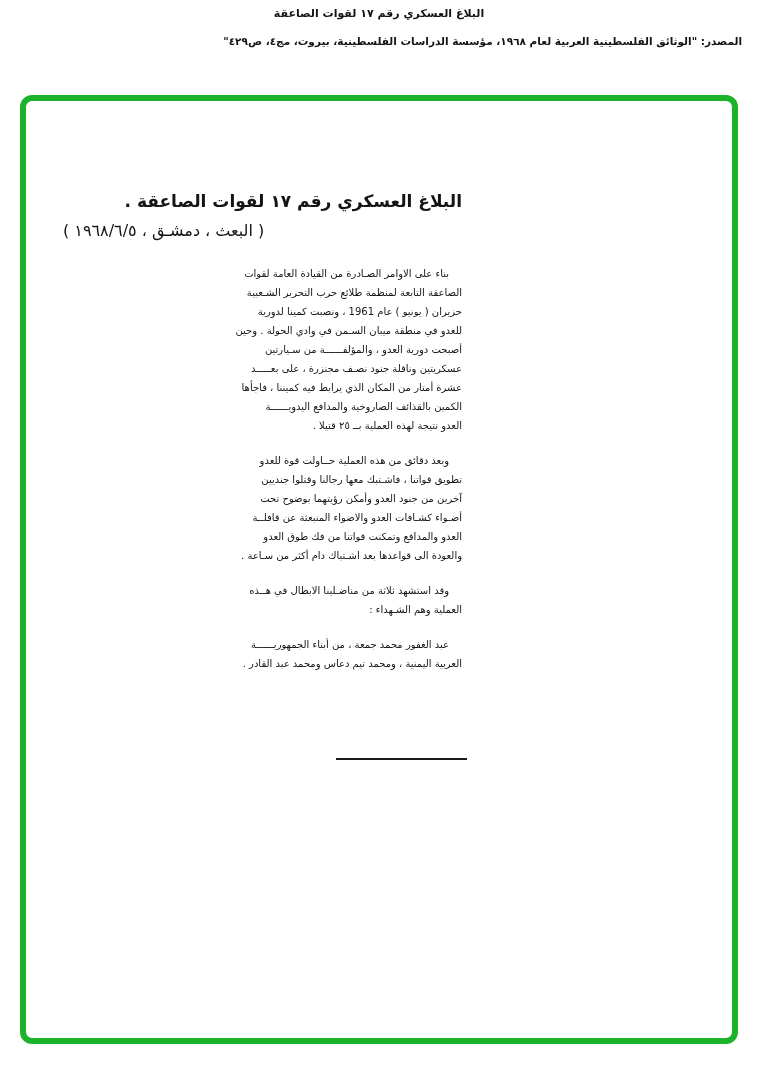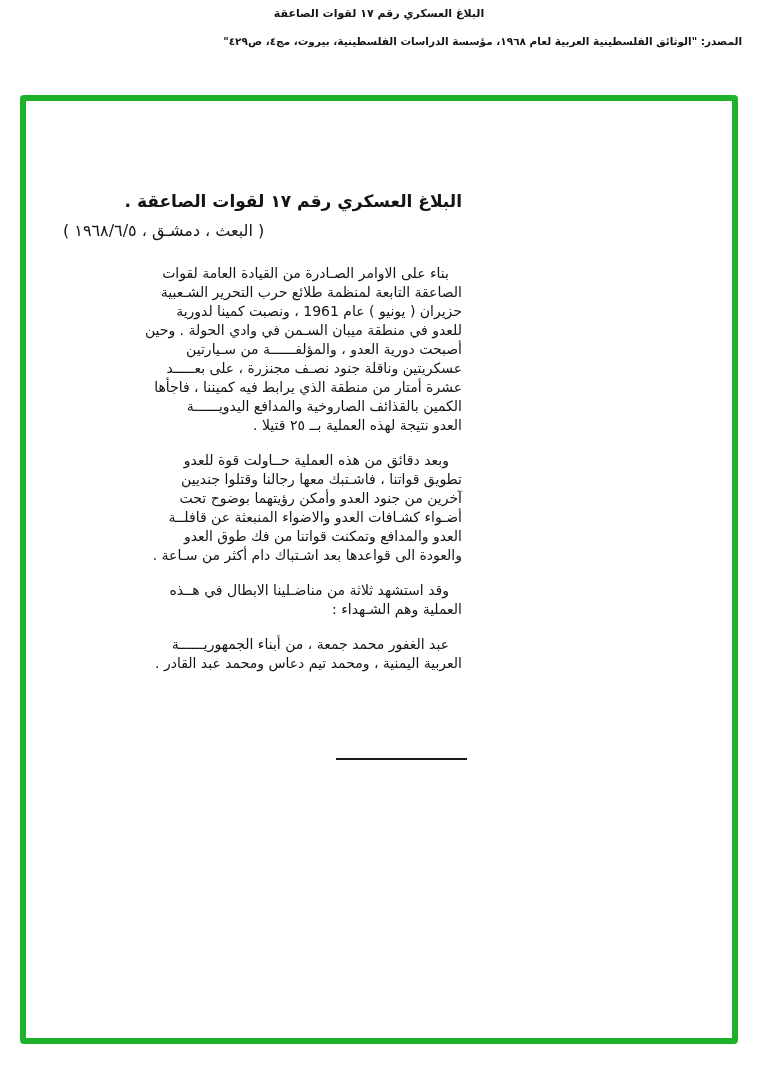--- a/index.html
+++ b/index.html
@@ -19,39 +19,39 @@
   .header-source {
     position:absolute; top:35px; right:16px;
     direction:rtl; text-align:right;
     font-weight:bold; font-size:10.5px;
     white-space:nowrap;
   }
   .doc-frame {
     position:absolute; left:20px; top:95px;
     width:706px; height:937px;
     border:6px solid #1CB32B;
-    border-radius:4px;
+    border-radius:12px;
     background:#ffffff;
   }
   .doc-title {
     position:absolute; top:90px; right:270px;
     direction:rtl; white-space:nowrap;
     font-weight:bold; font-size:17px;
     letter-spacing:0.2px;
   }
   .doc-dateline {
     position:absolute; top:120px; left:37px;
     direction:rtl; white-space:nowrap;
     font-size:16px;
   }
   .doc-body {
     position:absolute; top:163px; right:270px;
     width:284px;
     direction:rtl;
-    font-size:14px; line-height:19px;
+    font-size:10px; line-height:19px;
   }
   .para { margin:0 0 16px 0; }
   .para .line { text-align:right; white-space:nowrap; }
   .para .line:first-child { padding-right:13px; }
   .separator {
     position:absolute; top:657px; left:310px;
     width:131px; height:2px;
     background:#1a1a1a;
   }
 </style>
@@ -69,21 +69,21 @@
   <div class="doc-dateline">( البعث ، دمشـق ، ١٩٦٨/٦/٥ )</div>
 
   <div class="doc-body">
     <div class="para">
         <div class="line">بناء على الاوامر الصـادرة من القيادة العامة لقوات</div>
         <div class="line">الصاعقة التابعة لمنظمة طلائع حرب التحرير الشـعبية</div>
         <div class="line">حزيران ( يونيو ) عام 1961 ، ونصبت كمينا لدورية</div>
         <div class="line">للعدو في منطقة ميبان السـمن في وادي الحولة . وحين</div>
         <div class="line">أصبحت دورية العدو ، والمؤلفــــــة من سـيارتين</div>
         <div class="line">عسكريتين وناقلة جنود نصـف مجنزرة ، على بعـــــد</div>
-        <div class="line">عشرة أمتار من منطقة الذي يرابط فيه كميننا ، فاجأها</div>
+        <div class="line">عشرة أمتار من المكان الذي يرابط فيه كميننا ، فاجأها</div>
         <div class="line">الكمين بالقذائف الصاروخية والمدافع اليدويــــــة</div>
         <div class="line">العدو نتيجة لهذه العملية بــ ٢٥ قتيلا .</div>
       </div>
     <div class="para">
         <div class="line">وبعد دقائق من هذه العملية حــاولت قوة للعدو</div>
         <div class="line">تطويق قواتنا ، فاشـتبك معها رجالنا وقتلوا جنديين</div>
         <div class="line">آخرين من جنود العدو وأمكن رؤيتهما بوضوح تحت</div>
         <div class="line">أضـواء كشـافات العدو والاضواء المنبعثة عن قافلــة</div>
         <div class="line">العدو والمدافع وتمكنت قواتنا من فك طوق العدو</div>
         <div class="line">والعودة الى قواعدها بعد اشـتباك دام أكثر من سـاعة .</div>

